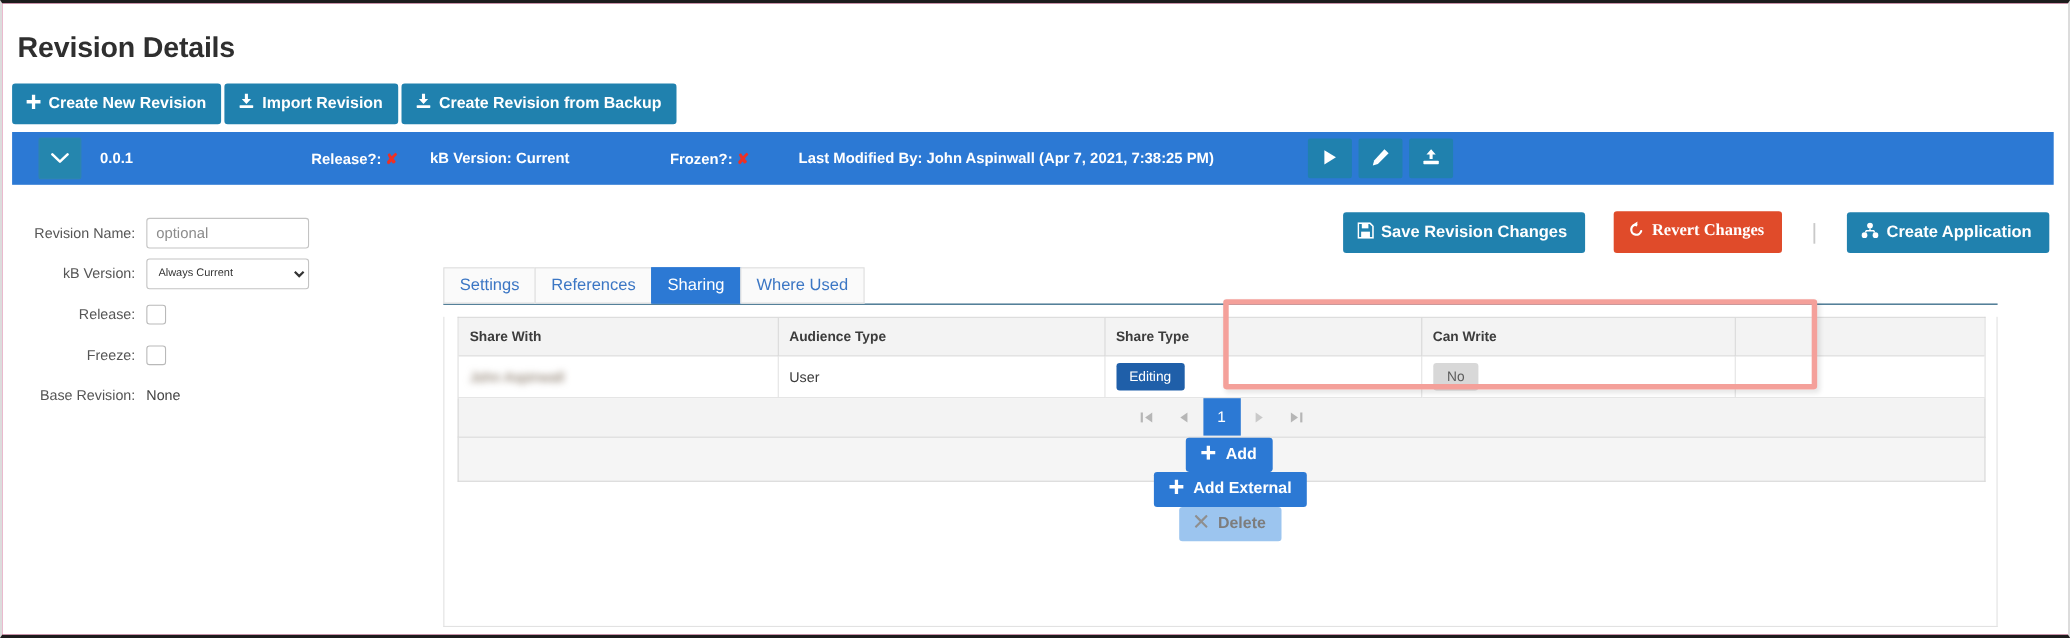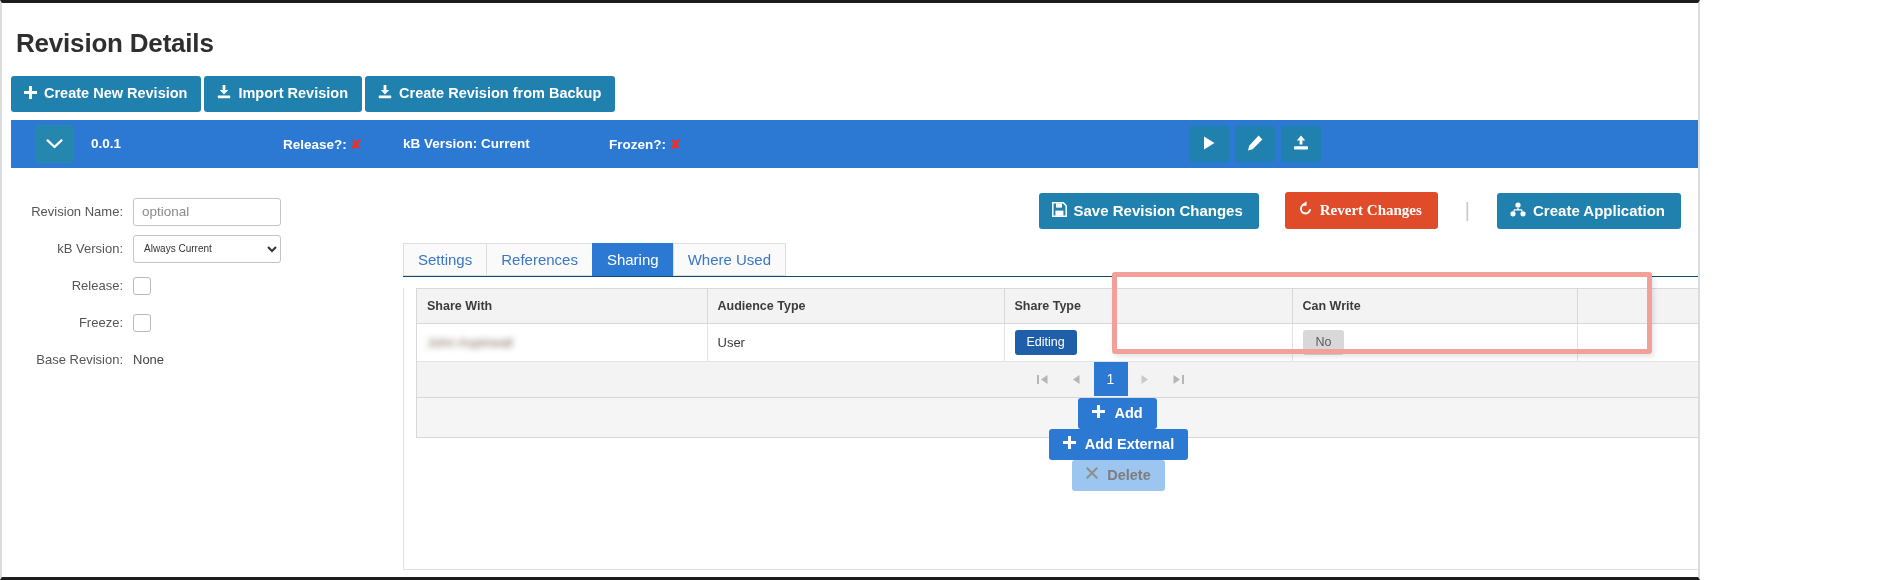--- a/index.html
+++ b/index.html
@@ -4,21 +4,21 @@
 <title>Revision Details</title>
 <style>
   * { box-sizing: border-box; }
   html, body {
     margin: 0; padding: 0;
     background: #ffffff;
     font-family: "Liberation Sans", sans-serif;
   }
   #screen {
     position: relative;
-    width: 1700px;
+    width: 1882px;
     height: 580px;
     background: #be185d;
     overflow: hidden;
     border-top: 3px solid #1c1c1c;
     border-bottom: 3px solid #1c1c1c;
     border-left: 2px solid #dcdcdc;
     border-right: 2px solid #dcdcdc;
   }
   .page {
     position: absolute;
@@ -400,25 +400,26 @@
         <svg width="17" height="11" viewBox="0 0 17 11">
               <path d="M1.6 1.4 8.5 8l6.9-6.6" stroke="#fff" stroke-width="2.3" fill="none" stroke-linecap="round" stroke-linejoin="round"></path>
             </svg>
       </span>
     </div>
     <div class="rev-txt" style="left:80px;">0.0.1</div>
     <div class="rev-txt" style="left:272px;">
       <span>Release?:</span>
       <span class="rev-x">✘</span>
     </div>
-    <div class="rev-txt" style="left:392px;text-align:center;">kB Version: Current</div>
+    <div class="rev-txt" style="left:380px;text-align:center;">kB Version: Current</div>
     <div class="rev-txt" style="left:598px;">
       <span>Frozen?:</span>
       <span class="rev-x">✘</span>
     </div>
+    <div class="rev-txt" style="left:715px;">Last Modified By: John Aspinwall (Apr 7, 2021, 7:38:25 PM)</div>
 
     <div class="rev-actions">
       <button class="rev-act-btn">
         <span>
           <svg width="14" height="16" viewBox="0 0 14 16">
                 <path d="M2 1.5 12.5 8 2 14.5z" fill="#fff"></path>
               </svg>
         </span>
       </button>
       <button class="rev-act-btn">

